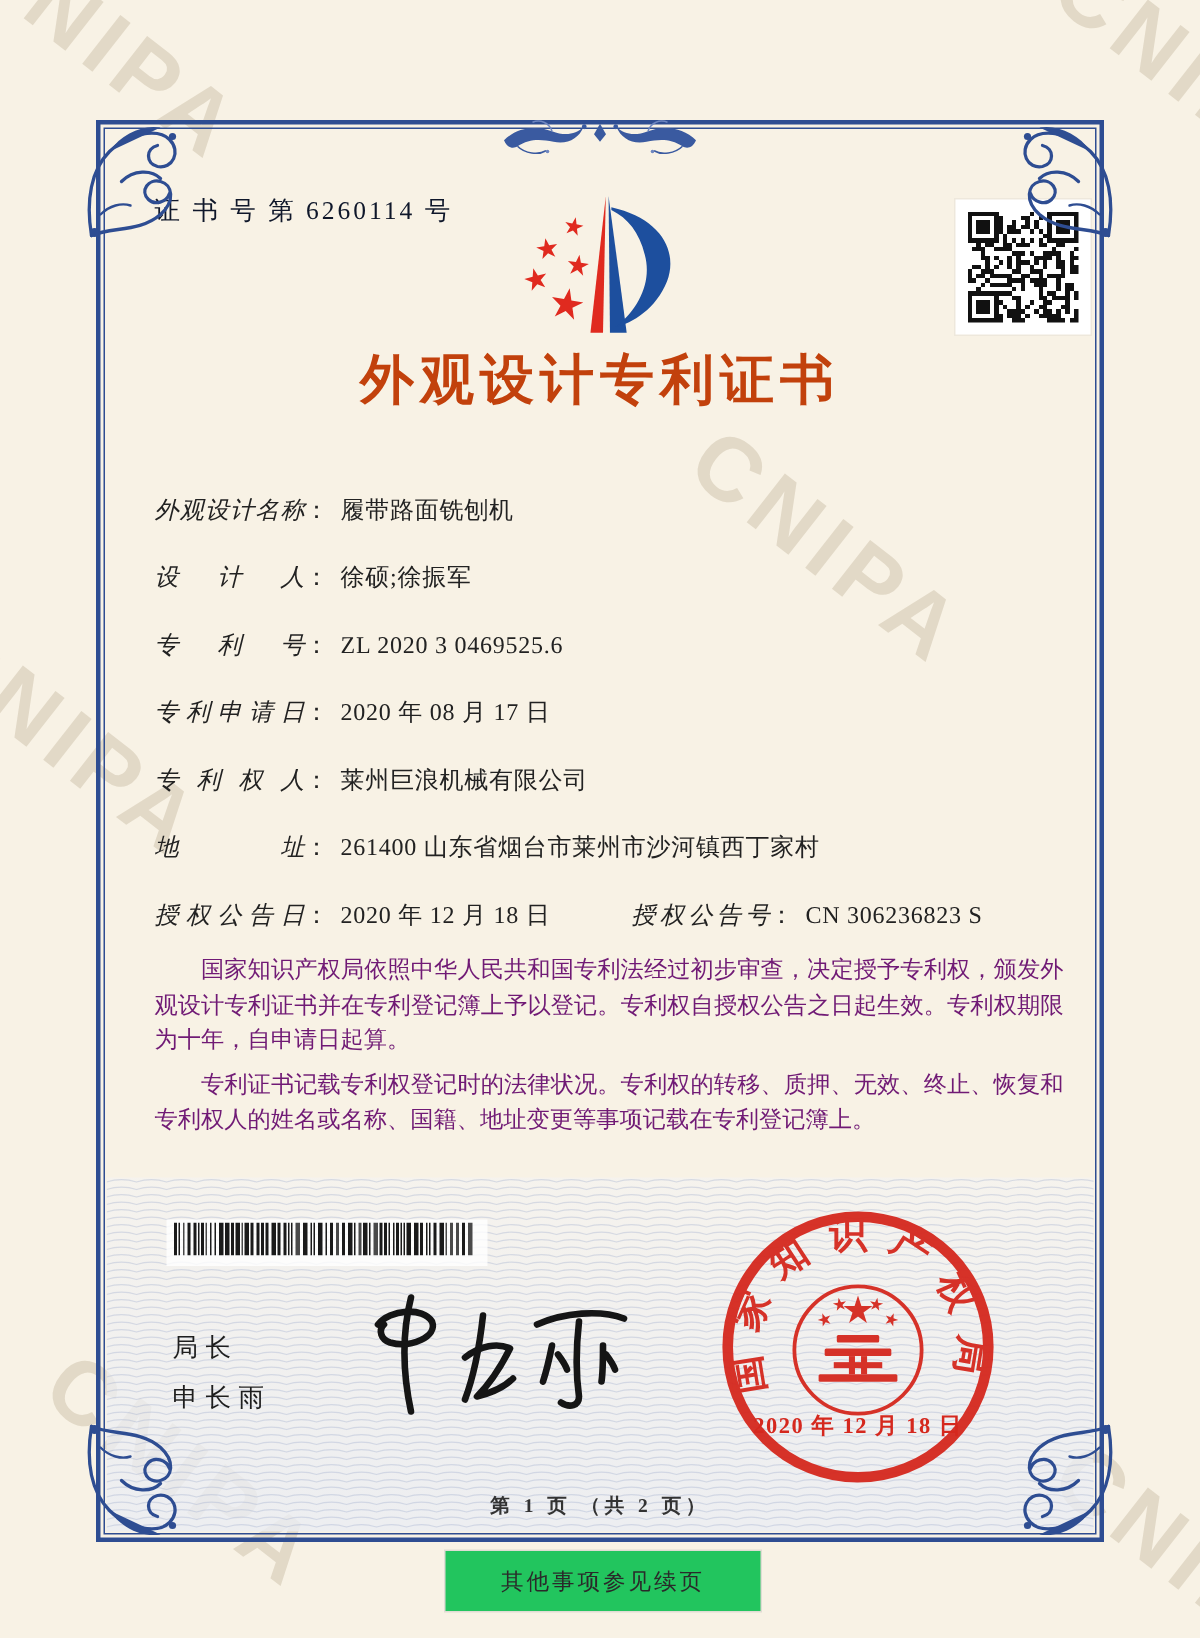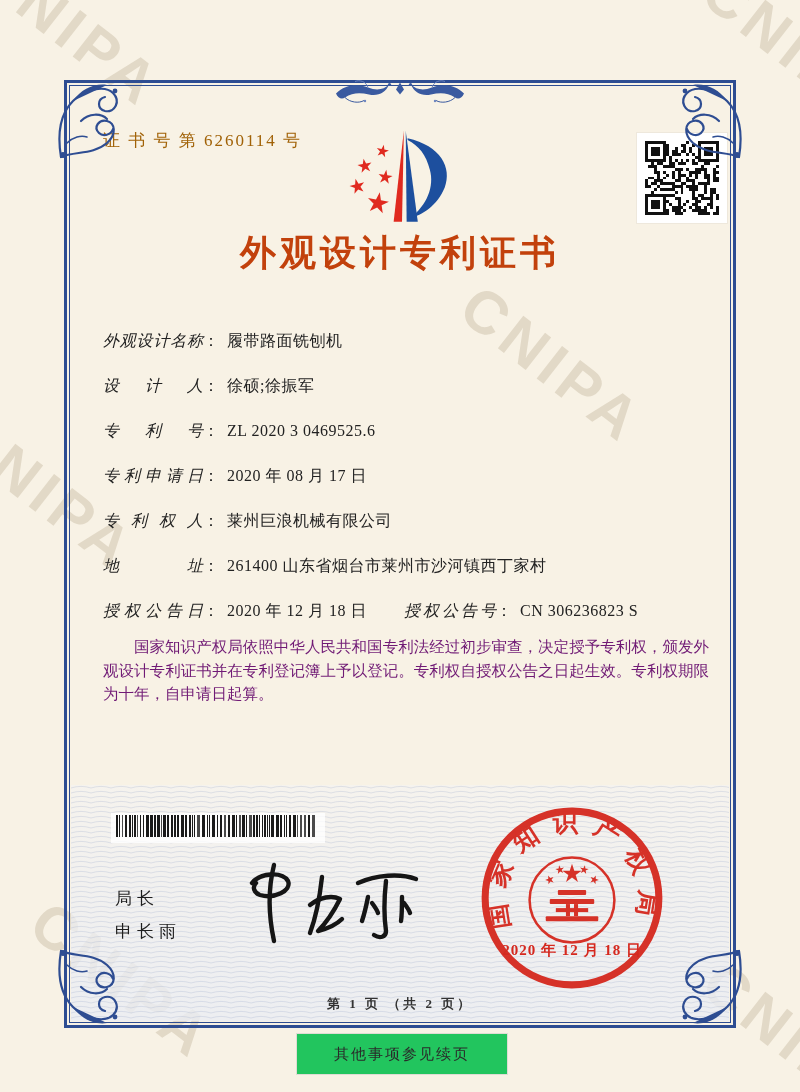--- a/index.html
+++ b/index.html
@@ -30,32 +30,32 @@
   .corner.bl{left:-14px; bottom:-14px; transform:scaleY(-1);}
   .corner.br{right:-14px; bottom:-14px; transform:scale(-1,-1);}
   .top-ornament{position:absolute; left:50%; top:-26px; transform:translateX(-50%); z-index:3;}
   
   .band{
     position:absolute; left:4px; right:4px; bottom:4px; height:236px;
     background:linear-gradient(rgba(244,243,242,0.65), rgba(234,237,244,0.8));
     overflow:hidden;
   }
   
-  .cert-no{position:absolute; left:36px; top:46px; font-size:17px; letter-spacing:2px; color:#a16207;}
+  .cert-no{position:absolute; left:36px; top:46px; font-size:17px; letter-spacing:2px; color:#0f172a;}
   .logo{position:absolute; left:270px; top:38px; width:130px; height:118px;}
   .qr-box{position:absolute; left:570px; top:50px; width:90px; height:90px; background:#fff;
           box-shadow:0 0 0 1px rgba(0,0,0,0.04); display:flex; align-items:center; justify-content:center;}
   .title{position:absolute; left:0; top:146px; width:100%; text-align:center;
          font-size:36px; font-weight:bold; letter-spacing:4px; color:#c2410c;}
   .fields{position:absolute; left:36px; top:248px; width:610px; font-size:16px;}
   .field-row{height:45px; display:flex; align-items:flex-start; line-height:20px;}
   .field-label{display:inline-block; width:100px; text-align:justify; text-align-last:justify; color:#222;font-style:italic;}
   .colon{margin-right:8px; color:#222;}
   .field-value{color:#222; letter-spacing:0.5px;}
-  .grant-pair2{margin-left:37px; display:flex;}
+  .grant-pair2{margin-left:54px; display:flex;}
   .paras{position:absolute; left:36px; top:552px; width:606px; font-size:15.5px;
          line-height:23.5px; color:#701a75; text-align:justify;}
   .paras p{margin:0 0 6px 0; text-indent:2em;}
   .barcode{position:absolute; left:44px; top:730px; background:rgba(255,255,255,0.8); padding:2px 3px;}
   .sig-block{position:absolute; left:48px; top:799px; font-size:17px; color:#1e1e1e; letter-spacing:5px; line-height:33px;}
   .autograph{position:absolute; left:158px; top:772px;}
   .seal{position:absolute; left:404px; top:714px; width:202px; height:202px; opacity:0.95;}
   .seal-date{position:absolute; left:404px; top:858px; width:202px; text-align:center;
              color:#d5281e; font-size:15px; font-weight:bold; letter-spacing:1px; z-index:4;}
   .footer-page{position:absolute; left:0; top:912px; width:100%; text-align:center;
@@ -236,20 +236,21 @@
         <span class="grant-pair2">
           <span class="field-label" style="width:92px;">授权公告号</span>
             <span class="colon">：</span>
           <span class="field-value">CN 306236823 S</span>
         </span>
       </div>
     </div>
 
     <div class="paras">
       <p>国家知识产权局依照中华人民共和国专利法经过初步审查，决定授予专利权，颁发外观设计专利证书并在专利登记簿上予以登记。专利权自授权公告之日起生效。专利权期限为十年，自申请日起算。</p>
+      <p>专利证书记载专利权登记时的法律状况。专利权的转移、质押、无效、终止、恢复和专利权人的姓名或名称、国籍、地址变更等事项记载在专利登记簿上。</p>
     </div>
 
     <div class="barcode">
       <svg id="barcode-svg" width="208" height="22">
           <rect x="2" y="0" width="2" height="22" fill="#1a1a1a"></rect>
           <rect x="5" y="0" width="1" height="22" fill="#1a1a1a"></rect>
           <rect x="8" y="0" width="1" height="22" fill="#4a4a4a"></rect>
           <rect x="11" y="0" width="2" height="22" fill="#1a1a1a"></rect>
           <rect x="15" y="0" width="2" height="22" fill="#1a1a1a"></rect>
           <rect x="18" y="0" width="1" height="22" fill="#1a1a1a"></rect>

